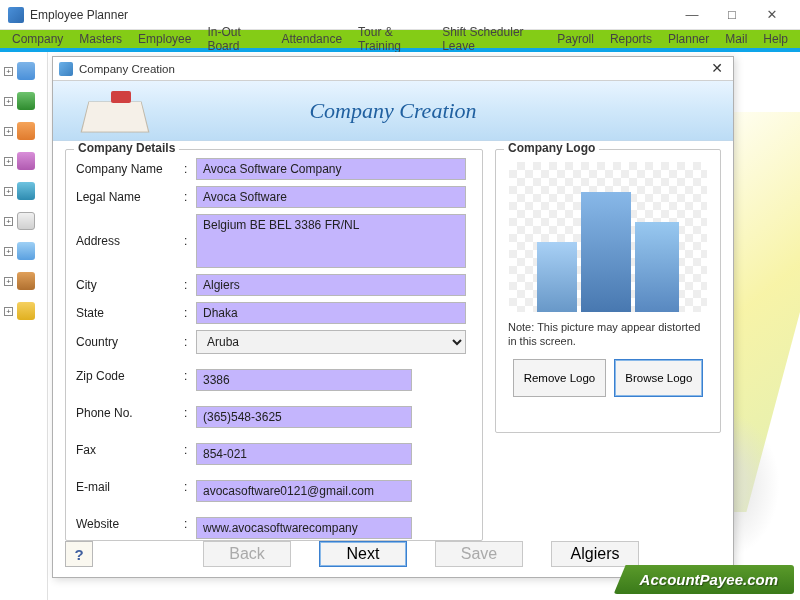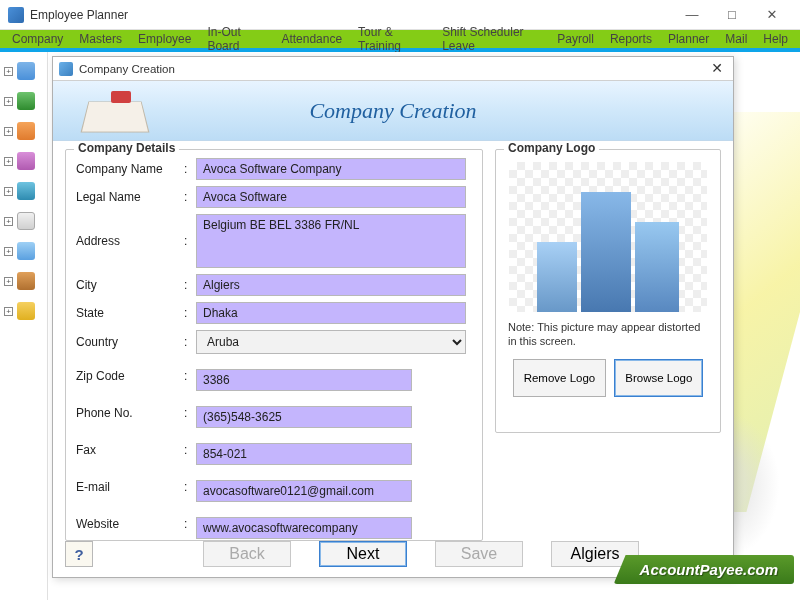--- a/index.html
+++ b/index.html
@@ -71,21 +71,21 @@
 .logo-btns { display: flex; gap: 8px; justify-content: center; }
 .logo-btns button { font-size: 11.5px; padding: 12px 10px; background: #f4f4f4; border: 1px solid #b0b0b0; cursor: pointer; }
 .logo-btns button.primary { border: 1px solid #3a80d0; box-shadow: 0 0 0 1px #88b8e8 inset; }
 
 .dlg-footer { position: absolute; bottom: 10px; left: 12px; right: 12px; display: flex; align-items: center; }
 .help { width: 28px; height: 26px; border: 1px solid #b8b8b8; background: #faf8f0; display:flex; align-items:center; justify-content:center; font-size:15px; font-weight:bold; color:#4060a0; cursor:pointer; margin-right: 110px;}
 .dlg-footer button { width: 88px; height: 26px; font-size: 16px; background: #f4f4f4; border: 1px solid #c8c8c8; margin-right: 28px; cursor: pointer; }
 .dlg-footer button:disabled { color: #aaa; cursor: default; }
 .dlg-footer button.primary { border: 1px solid #3a80d0; box-shadow: 0 0 0 1px #88b8e8 inset; color:#000;}
 
-.brand-badge { position: absolute; right: 6px; bottom: 16px; background: linear-gradient(#5a9a2a,#3a7a1a); color: #fff; font-size: 15px; font-style: italic; font-weight: bold; padding: 6px 16px 6px 26px; border-radius: 3px; clip-path: polygon(12px 0,100% 0,100% 100%,0 100%); text-shadow:1px 1px 1px rgba(0,0,0,0.4); }
+.brand-badge { position: absolute; right: 6px; bottom: 6px; background: linear-gradient(#5a9a2a,#3a7a1a); color: #fff; font-size: 15px; font-style: italic; font-weight: bold; padding: 6px 16px 6px 26px; border-radius: 3px; clip-path: polygon(12px 0,100% 0,100% 100%,0 100%); text-shadow:1px 1px 1px rgba(0,0,0,0.4); }
 </style>
 </head>
 <body>
 
 <div class="titlebar">
   <div class="app-icon"></div>
   <div class="title">Employee Planner</div>
   <div class="winbtns">
     <div class="winbtn">—</div>
     <div class="winbtn">□</div>

